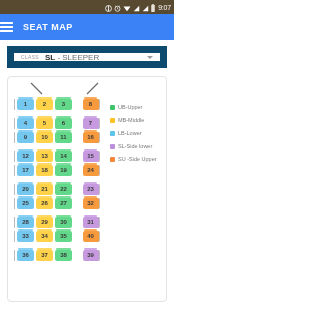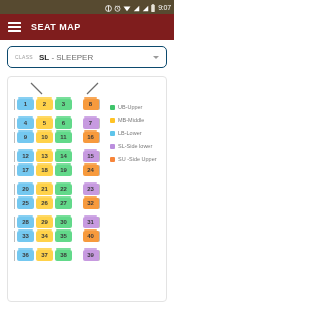--- a/index.html
+++ b/index.html
@@ -25,42 +25,41 @@
     color: #ffffff;
     font-size: 7px;
     line-height: 7px;
     letter-spacing: -0.2px;
     margin-left: 1px;
   }
 
   
   .toolbar {
     height: 26px;
-    background: #7f1d1d;
+    background: #3b82f6;
     display: flex;
     align-items: center;
-    padding-left: 8px;
     gap: 10px;
   }
   .hamburger { width: 13px; height: 10px; display: flex; flex-direction: column; justify-content: space-between; }
   .hamburger span { display:block; height: 2px; background: #ffffff; border-radius: 0.5px; }
   .toolbar-title {
     color: #ffffff;
     font-size: 9px;
     font-weight: bold;
     letter-spacing: 0.5px;
   }
 
   
   .content { background: #ffffff; padding: 6px 7px 0 7px; }
 
   .class-card {
     height: 22px;
-    border: 1px solid #0c4a6e;
-    border-radius: 5px;
+    border: 7px solid #0c4a6e;
+    border-radius: 0;
     display: flex;
     align-items: center;
     padding: 0 7px;
     background: #fff;
   }
   .class-label {
     font-size: 5px;
     color: #9b9b9b;
     letter-spacing: 0.3px;
     margin-right: 6px;

